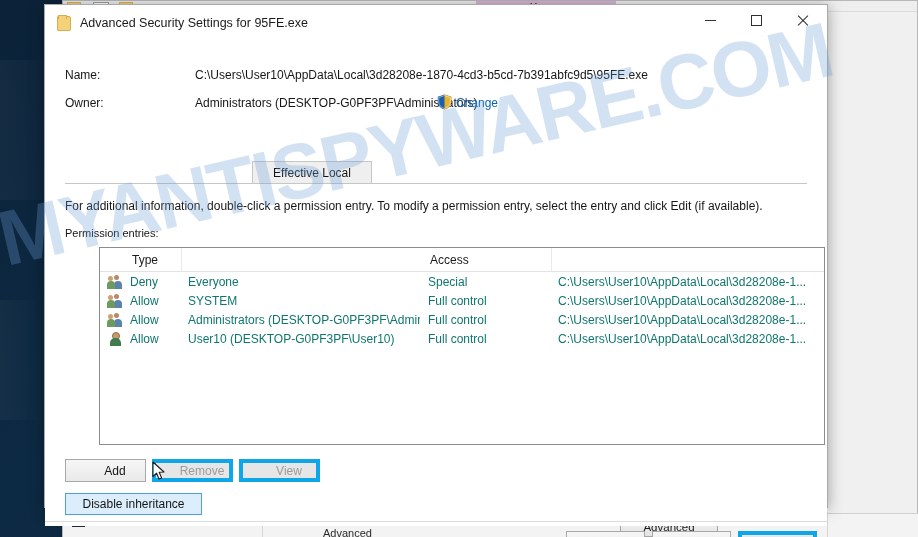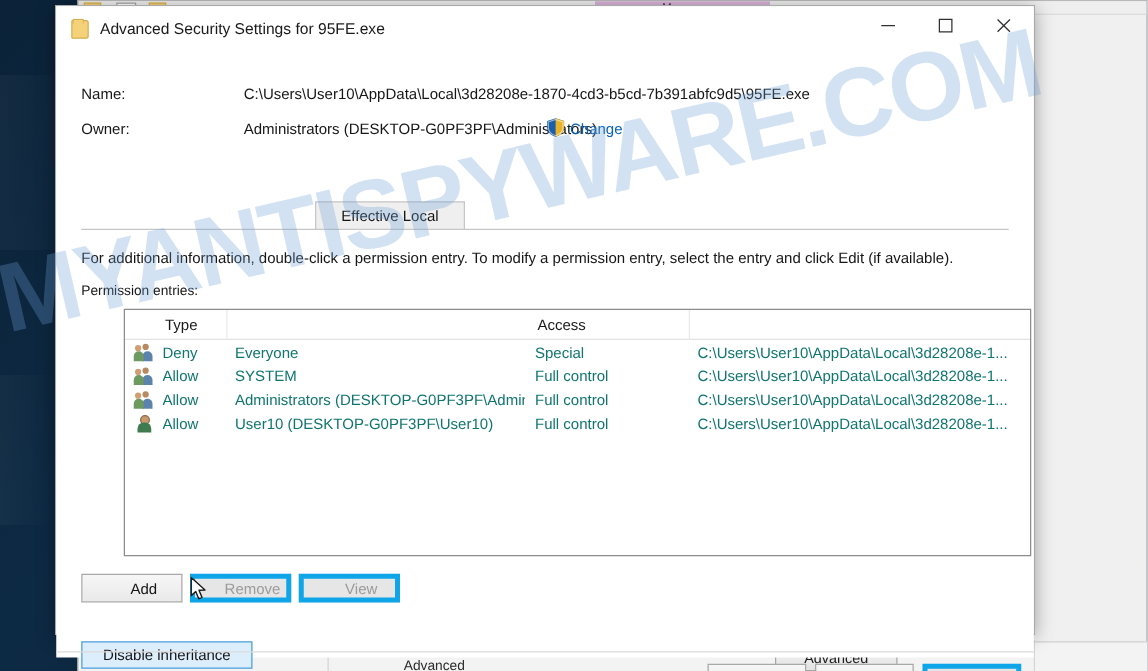--- a/index.html
+++ b/index.html
@@ -294,21 +294,21 @@
   .btn.disabled {
     background: #e6e6e6;
     border: 4px solid #0ea5e9;
     color: #9b9b9b;
   }
   #btn-add    { left: 20px;  top: 418px; width: 81px; height: 23px; }
   #btn-remove { left: 107px; top: 418px; width: 81px; height: 23px; }
   #btn-view   { left: 194px; top: 418px; width: 81px; height: 23px; }
 
   #btn-disable-inheritance {
-    position: absolute; left: 20px; top: 472px;
+    position: absolute; left: 20px; top: 452px;
     width: 137px; height: 22px;
     background: #dcedfb;
     border: 1px solid #4ea0dc;
     font-size: 12px; color: #151515;
     display: flex; align-items: center; justify-content: center;
   }
 
   #footer-sep {
     position: absolute; left: 0; top: 480px; width: 782px; height: 1px;
     background: #dcdcdc;

